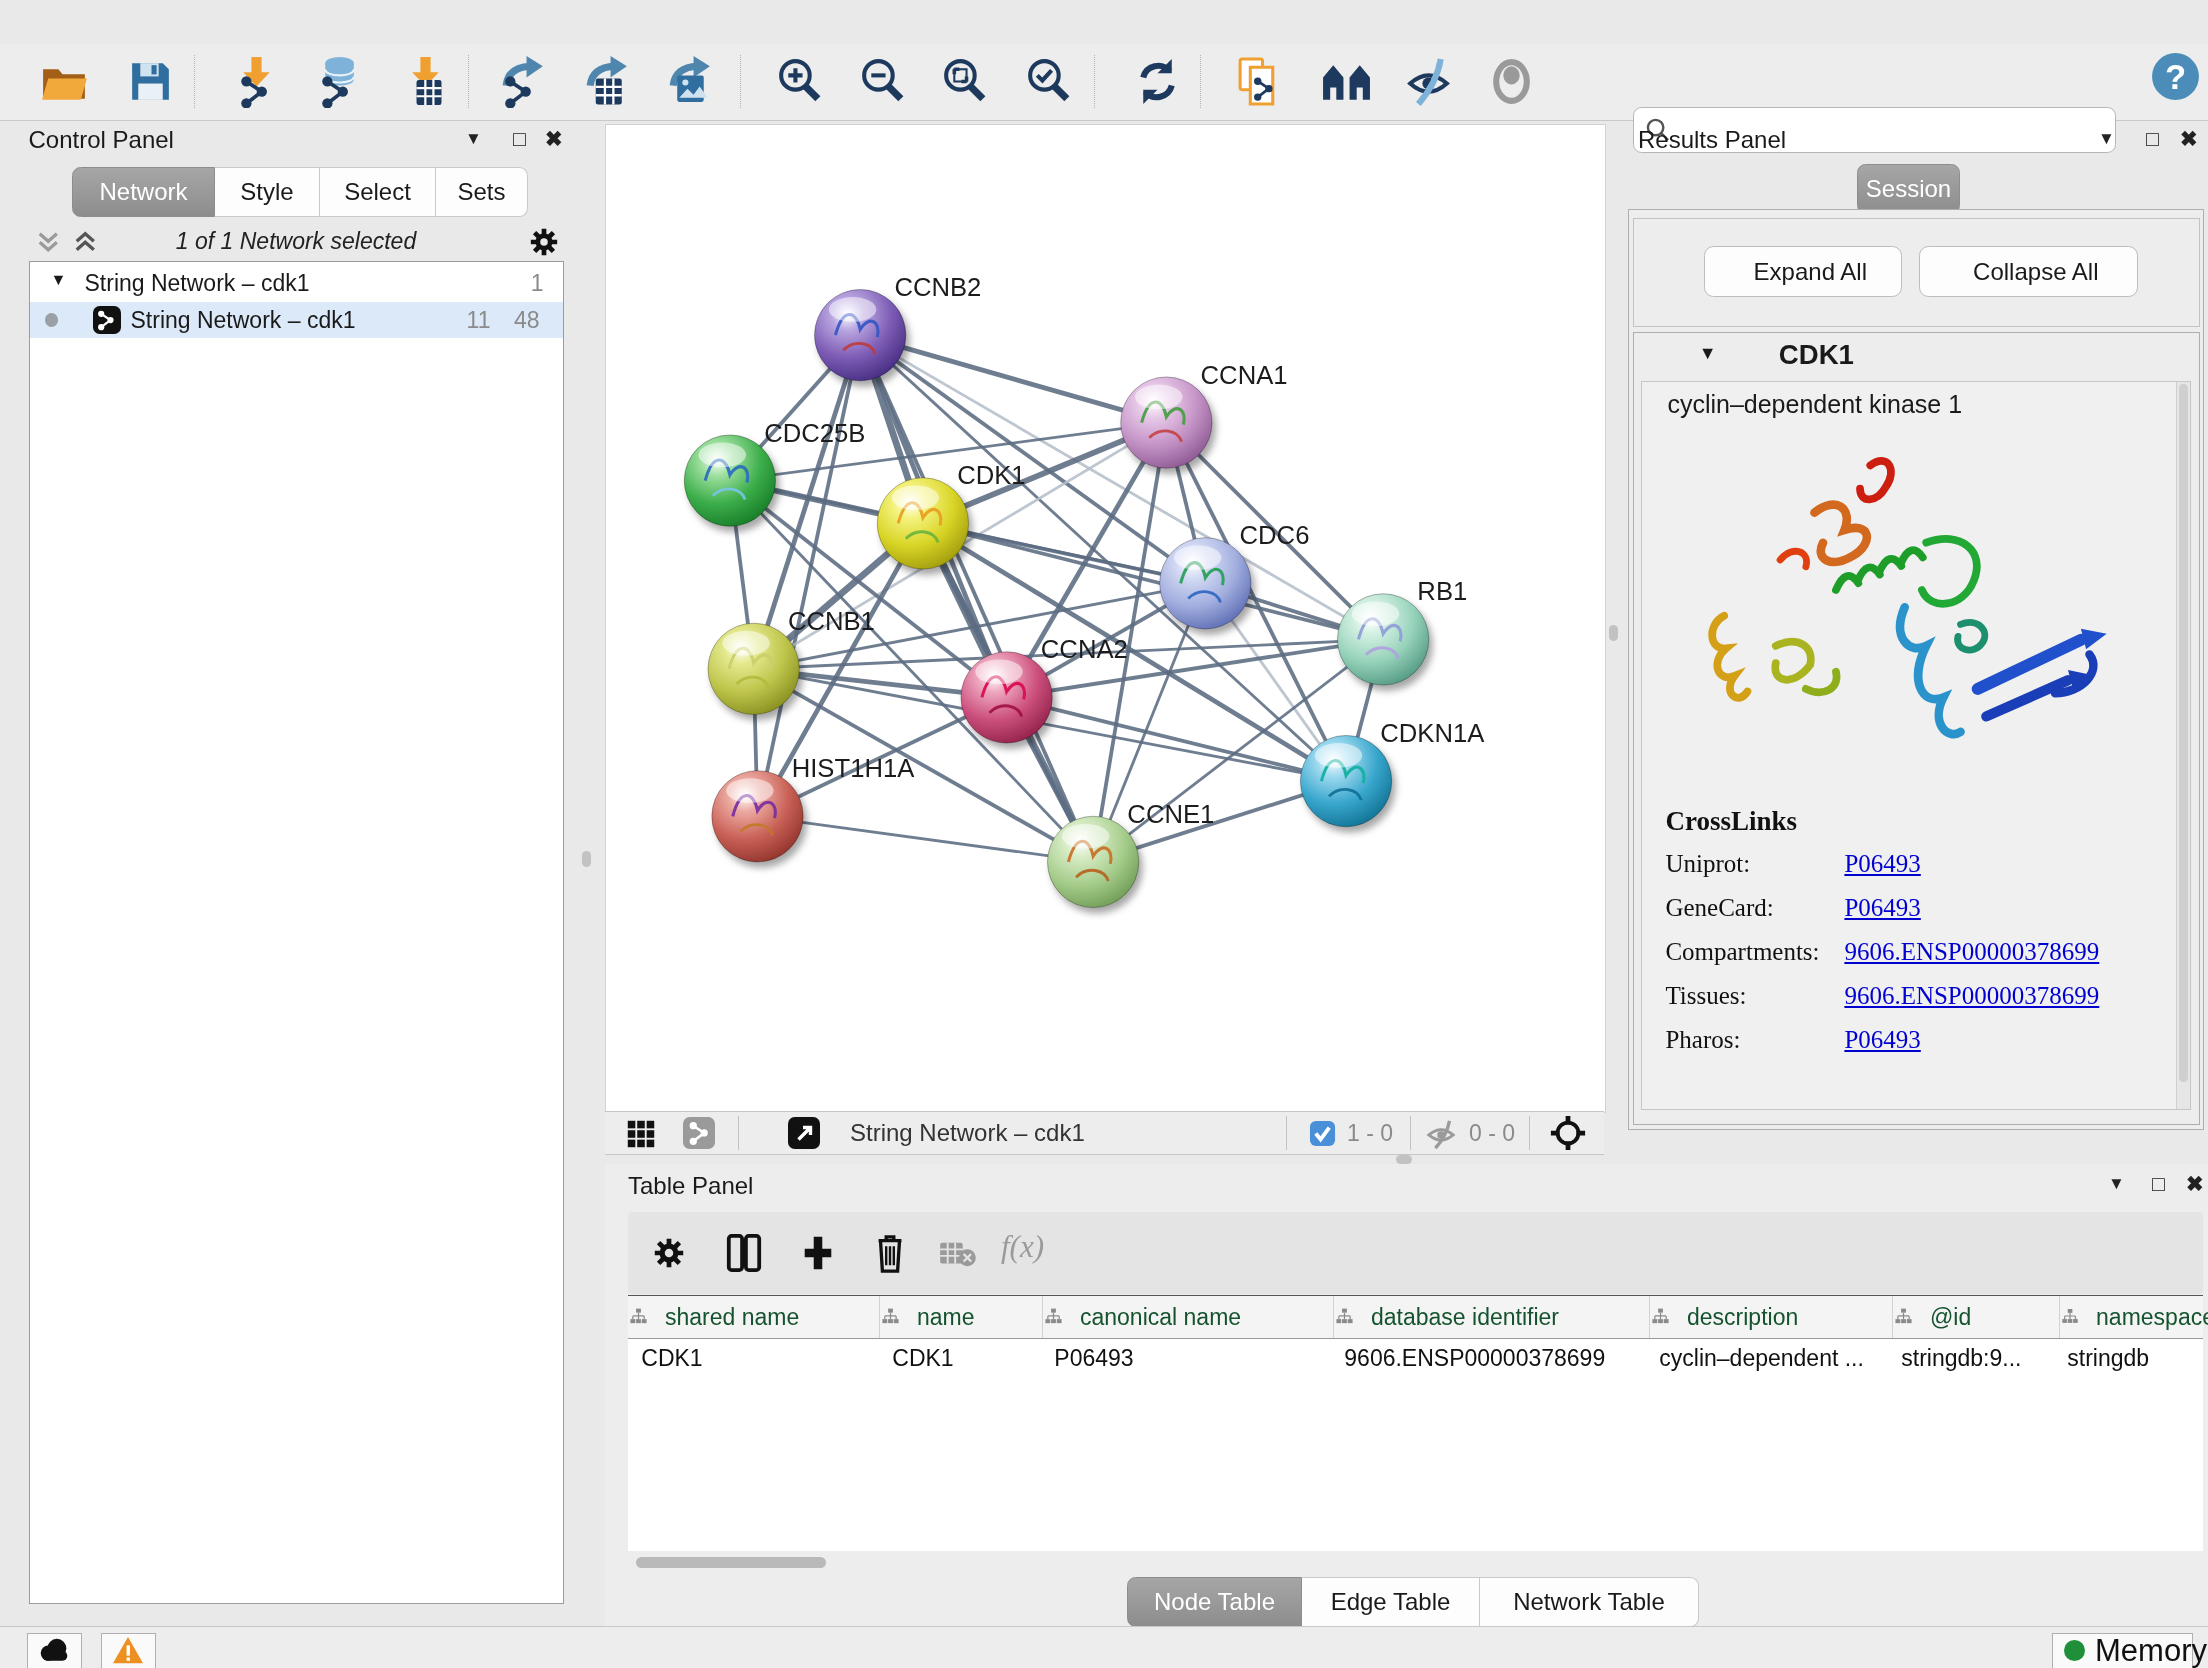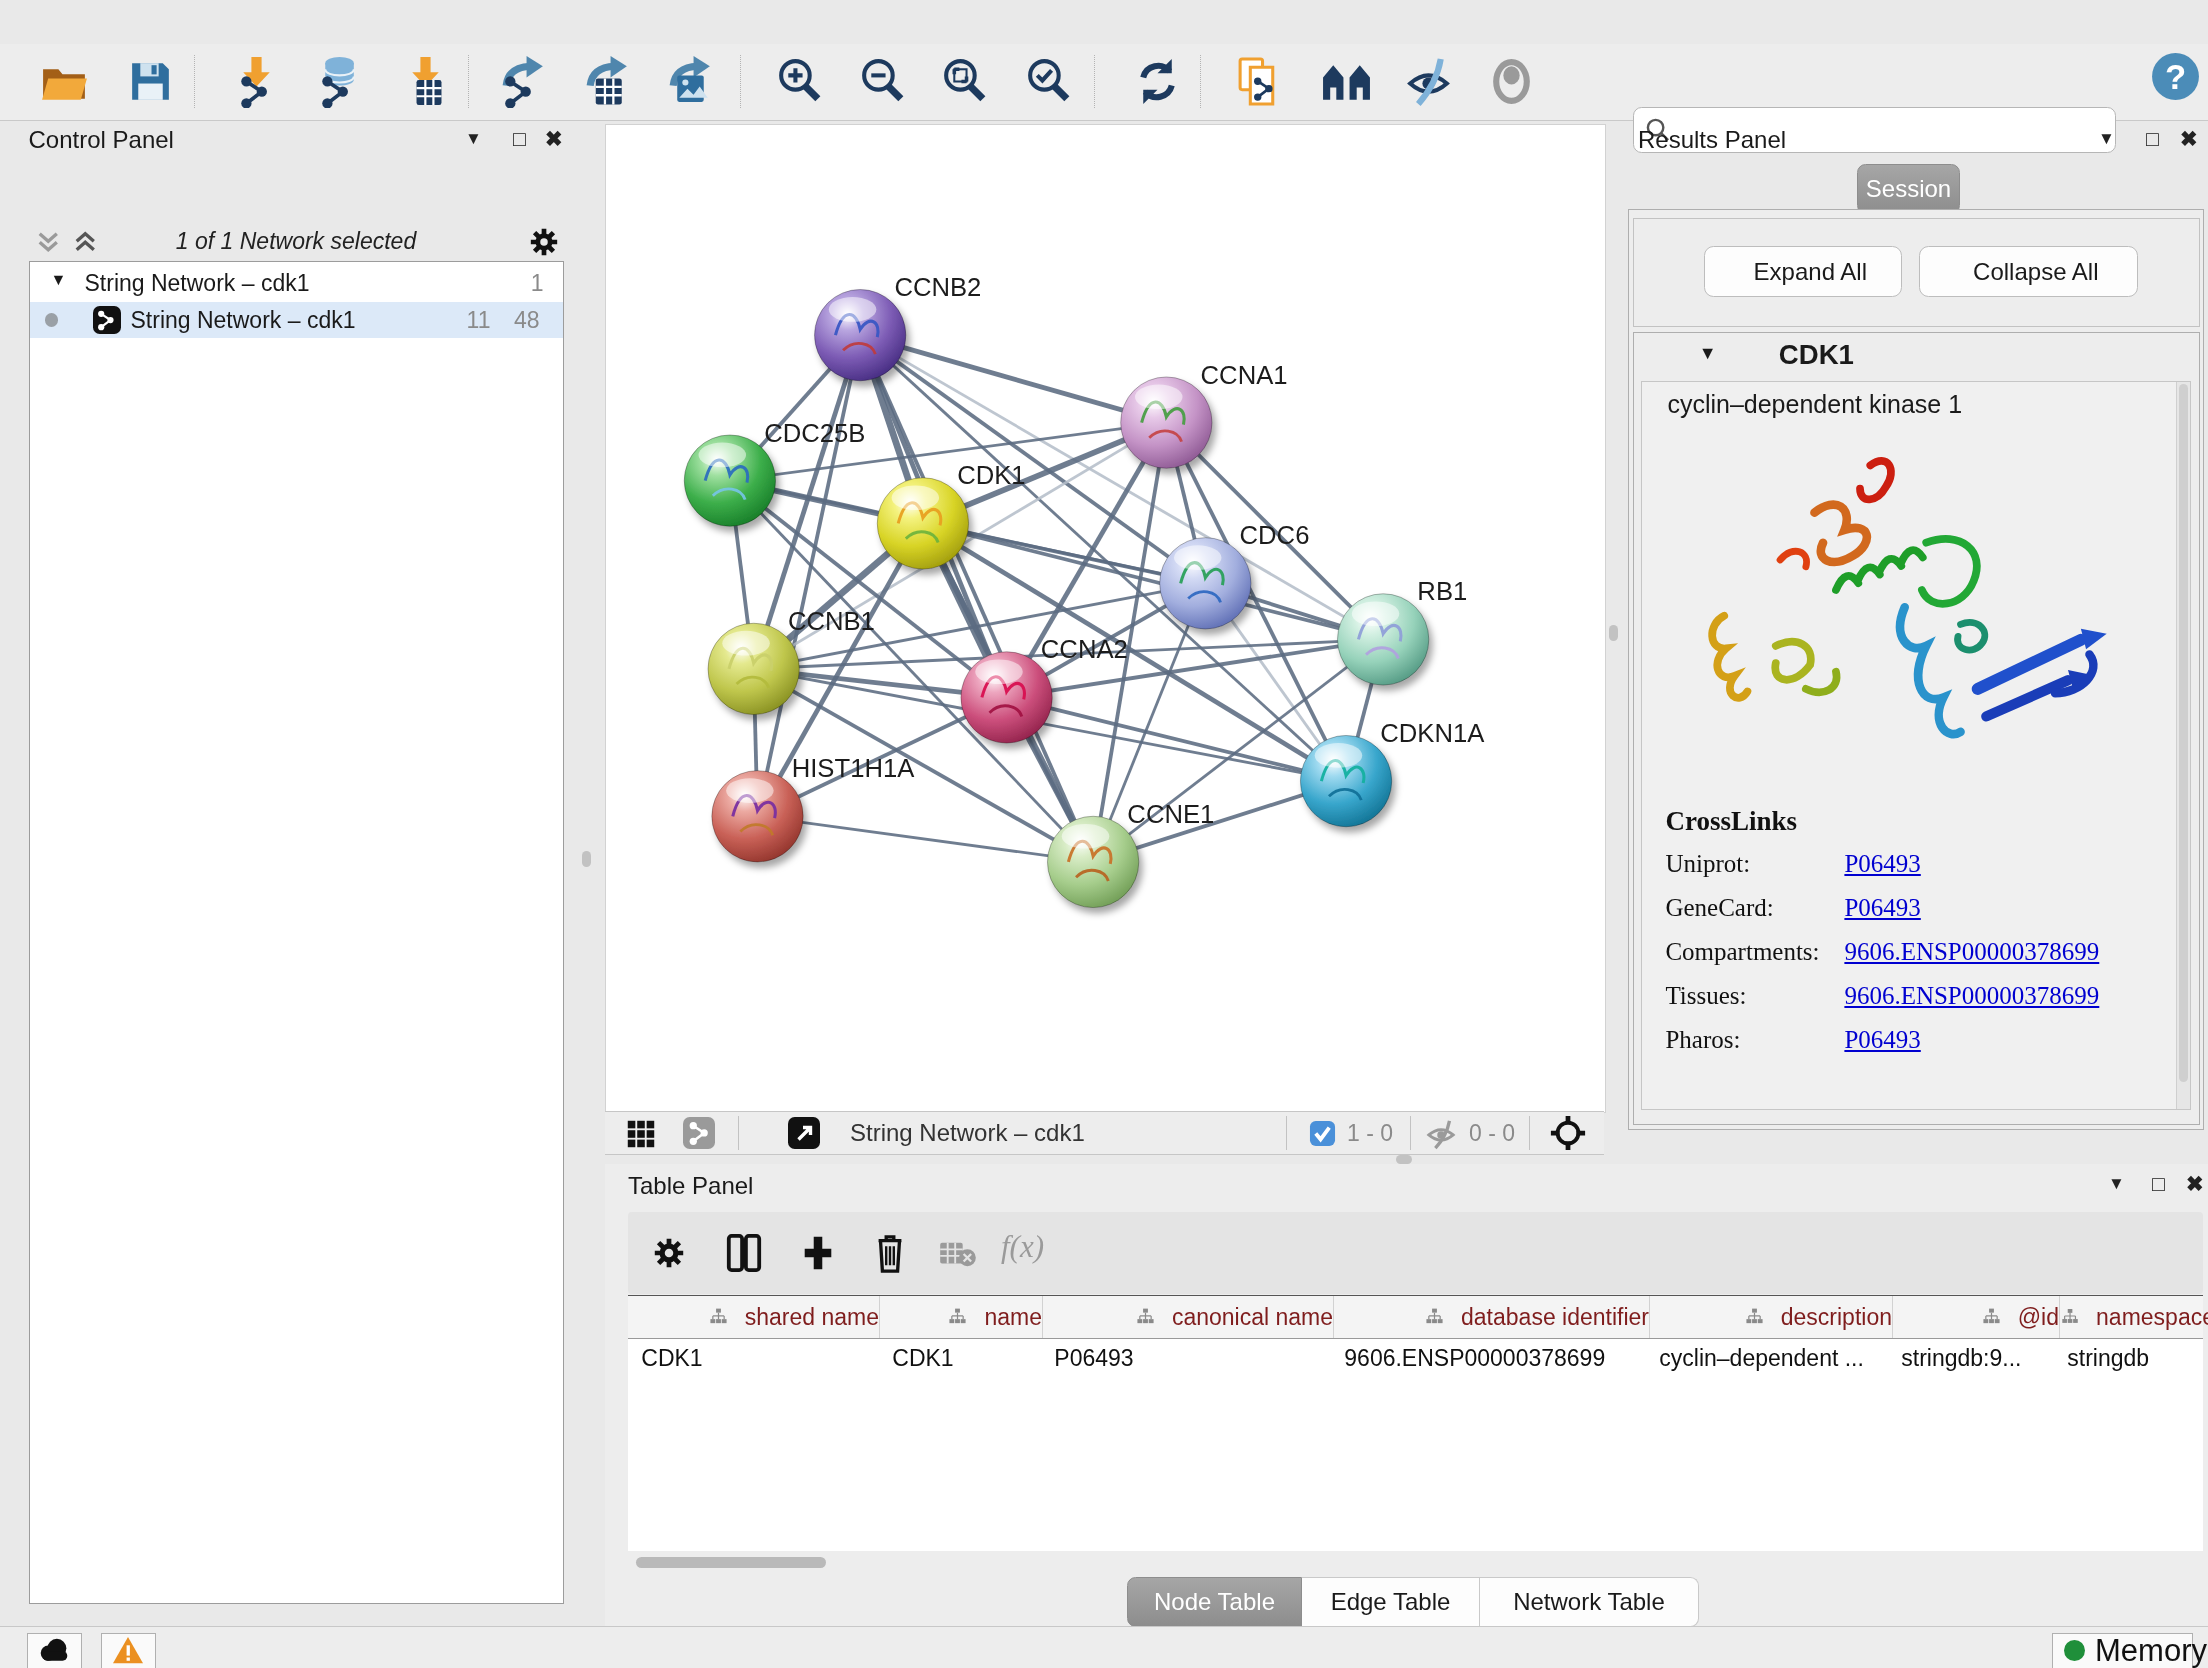--- a/index.html
+++ b/index.html
@@ -85,21 +85,21 @@
 
   
   .tp-bg{left:605px;top:1164px;width:1604px;height:462px;background:#ededed;}
   .tp-toolbar{position:absolute;left:23px;top:48px;width:1575px;height:82px;
     background:#e4e4e4;border-radius:3.8px;}
   .tp-table{position:absolute;left:23px;top:131px;width:1575px;height:255px;background:#fff;
     border-top:1.9px solid #555;}
   .thead{position:absolute;left:0;top:0;height:42px;width:100%;background:#f4f4f4;
     border-bottom:1px solid #999;display:flex;}
   .th{height:42px;border-right:1px solid #d2d2d2;display:flex;align-items:center;
-    justify-content:flex-end;font-size:23px;color:#7f1d1d;overflow:hidden;white-space:nowrap;
+    justify-content:flex-start;font-size:23px;color:#14532d;overflow:hidden;white-space:nowrap;
     flex:none;gap:16px;}
   .trowdata{position:absolute;left:0;top:43px;height:38px;width:100%;display:flex;}
   .td{height:38px;font-size:23px;color:#111;padding-left:13.3px;box-sizing:border-box;
     line-height:38px;overflow:hidden;white-space:nowrap;flex:none;}
   .hscroll{position:absolute;left:23px;top:390px;width:1575px;height:17px;}
   .hscroll .thumb{position:absolute;left:7.6px;top:2.9px;width:190px;height:11.4px;
     border-radius:5.7px;background:#b9b9b9;}
   .tp-tabs{position:absolute;left:522px;top:413px;display:flex;}
 
   
@@ -296,20 +296,26 @@
         <text x="26" y="38" text-anchor="middle" font-size="34" font-weight="bold" fill="#fff" font-family="Liberation Sans, sans-serif">?</text>
       </svg>
     </div>
   </div>
 
   <div class="abs panel-title" style="left:28.5px;top:126px">Control Panel</div>
   <span class="winicon" style="left:465px;top:129px;font-size:17px">▼</span>
   <span class="winicon" style="left:513px;top:127px">□</span>
   <span class="winicon" style="left:545px;top:127px;font-weight:bold">✖</span>
 
+  <div class="tabs-row" style="left:72px;top:167px" id="cp-tabs">
+      <div class="tab active" style="width: 141px;">Network</div>
+      <div class="tab" style="width: 104px;">Style</div>
+      <div class="tab" style="width: 115px;">Select</div>
+      <div class="tab" style="width: 91px;">Sets</div>
+    </div>
 
   <div class="cp-subhead">
     <svg width="28.5" height="28.5" style="position:absolute;left:5.7px;top:1.9px" viewBox="0 0 30 30">
       <path d="M6 6 l9 8 9 -8 M6 15 l9 8 9 -8" stroke="#9a9a9a" stroke-width="3.5" fill="none"></path>
     </svg>
     <svg width="28.5" height="28.5" style="position:absolute;left:42px;top:1.9px" viewBox="0 0 30 30">
       <path d="M6 14 l9 -8 9 8 M6 23 l9 -8 9 8" stroke="#555" stroke-width="3.5" fill="none"></path>
     </svg>
     <div class="txt">1 of 1 Network selected</div>
     <svg width="32" height="32" style="position:absolute;right:3.8px;top:0" viewBox="0 0 34 34">

